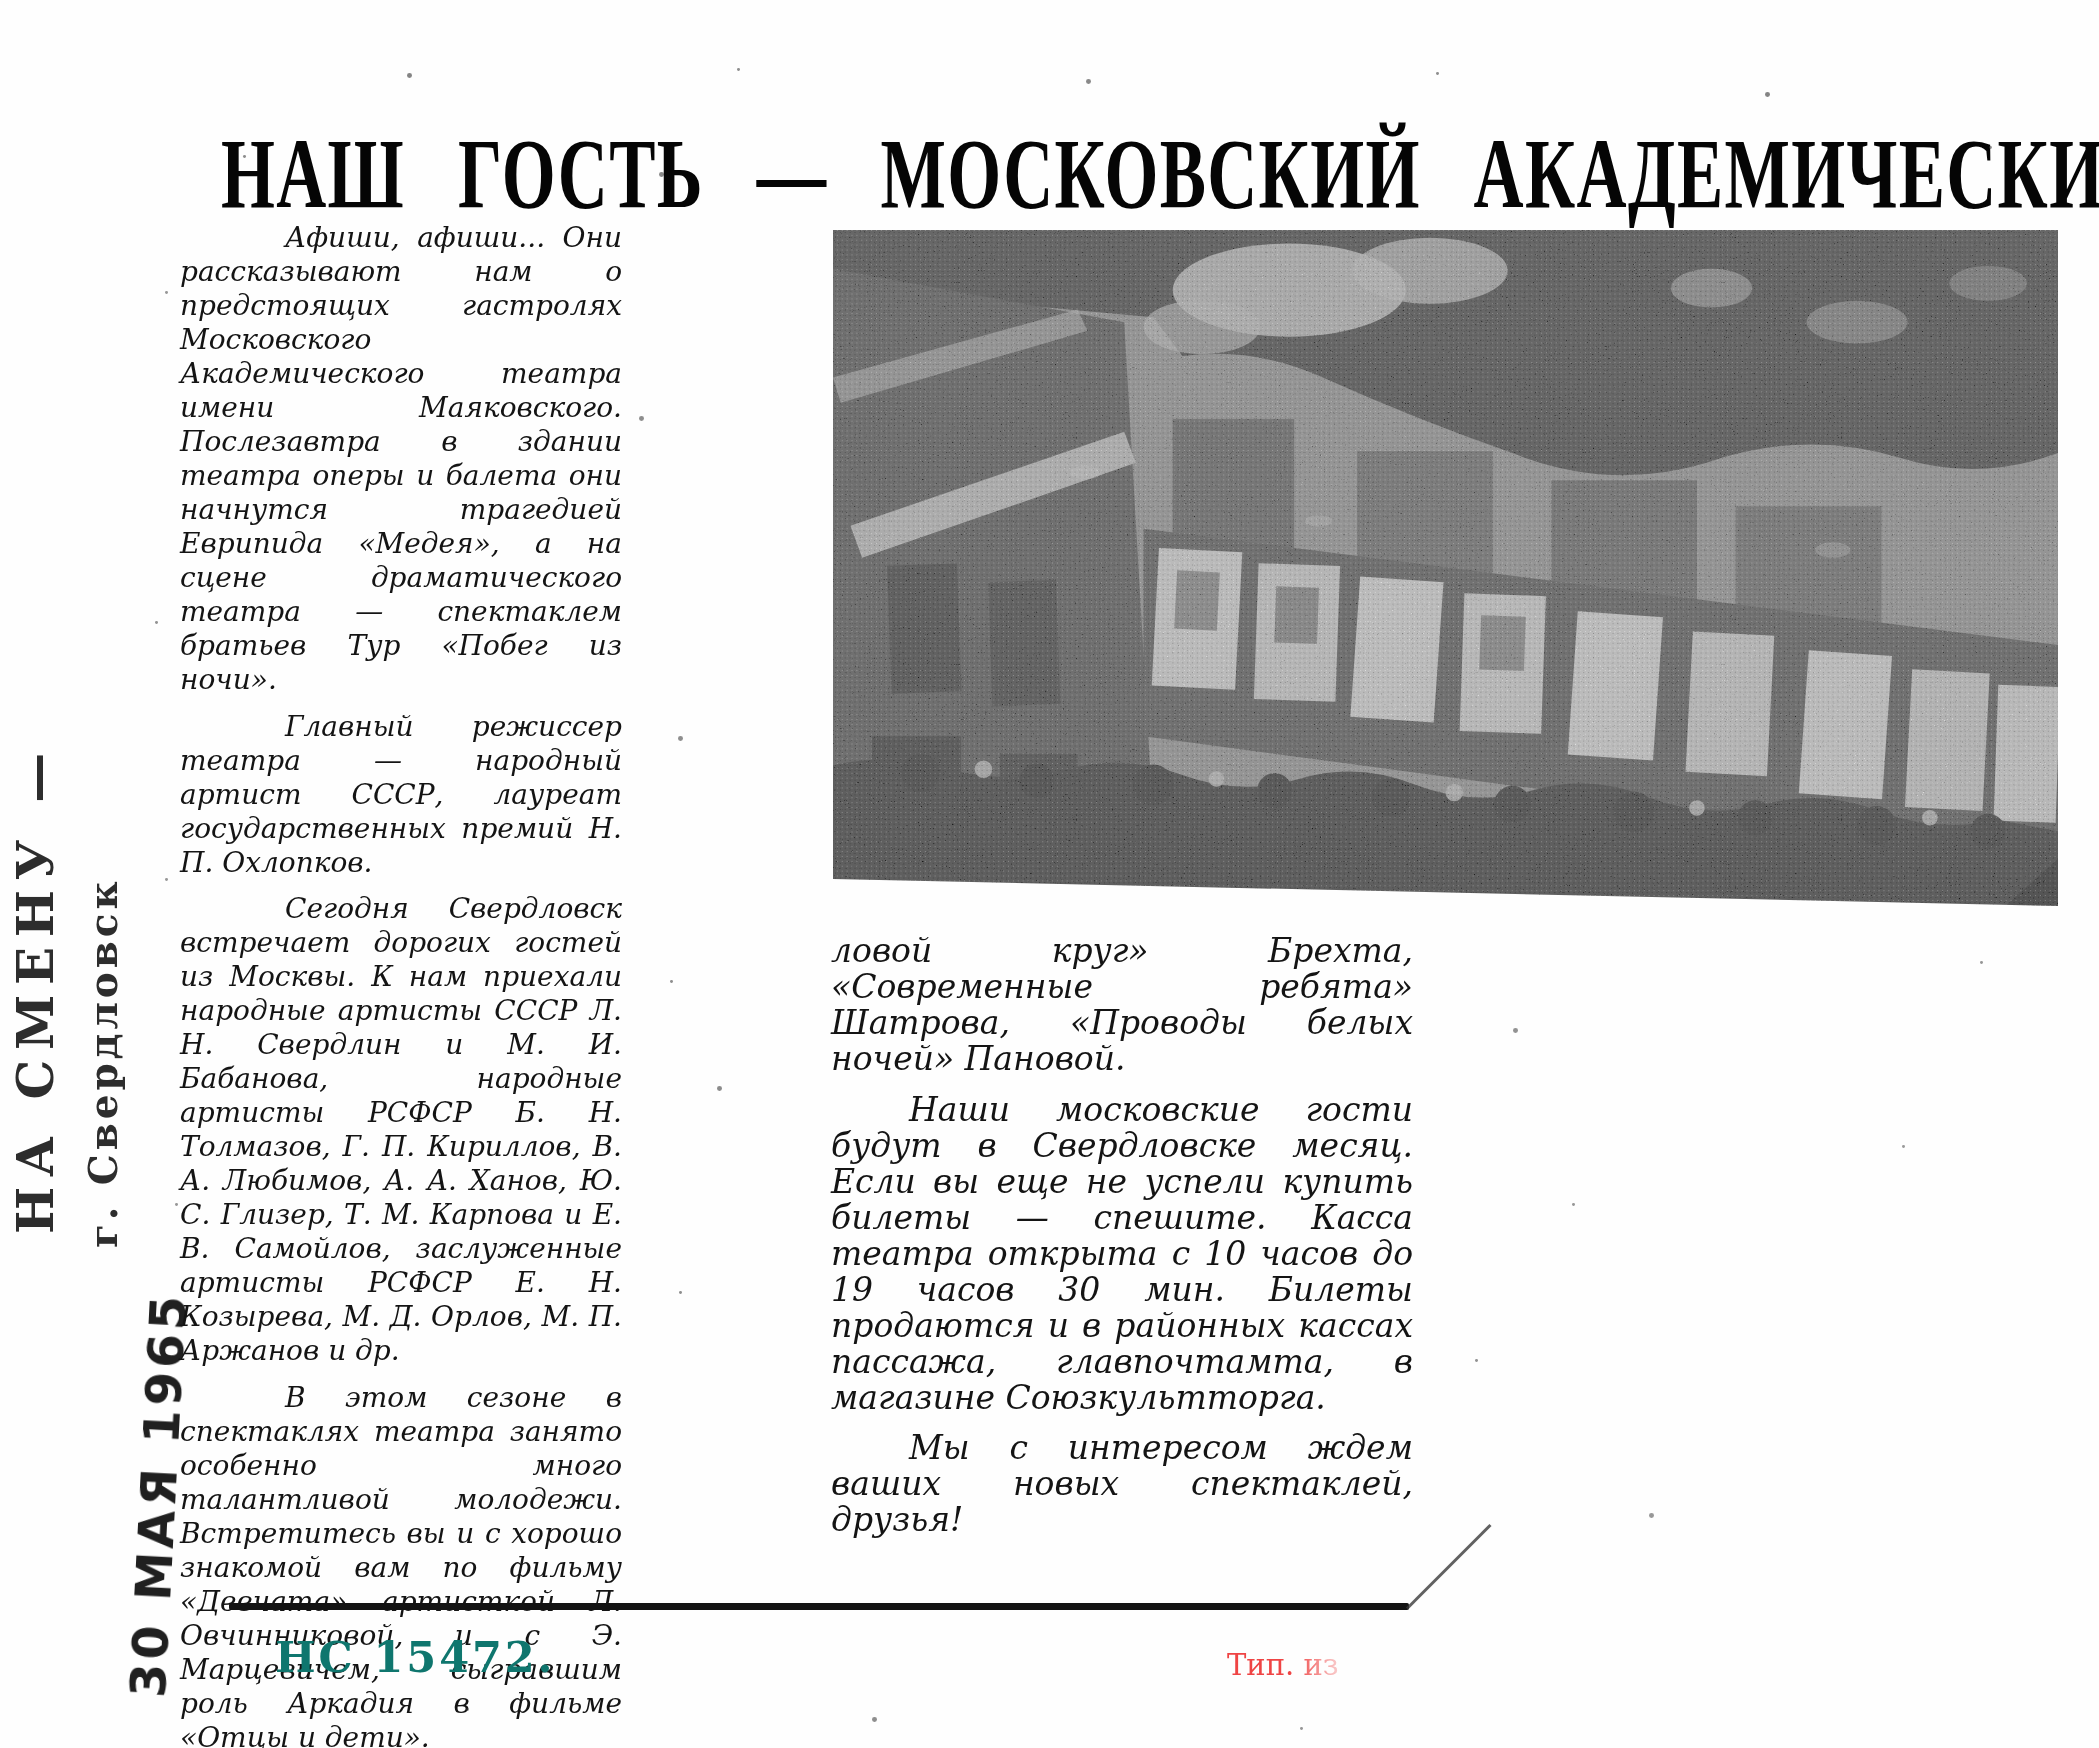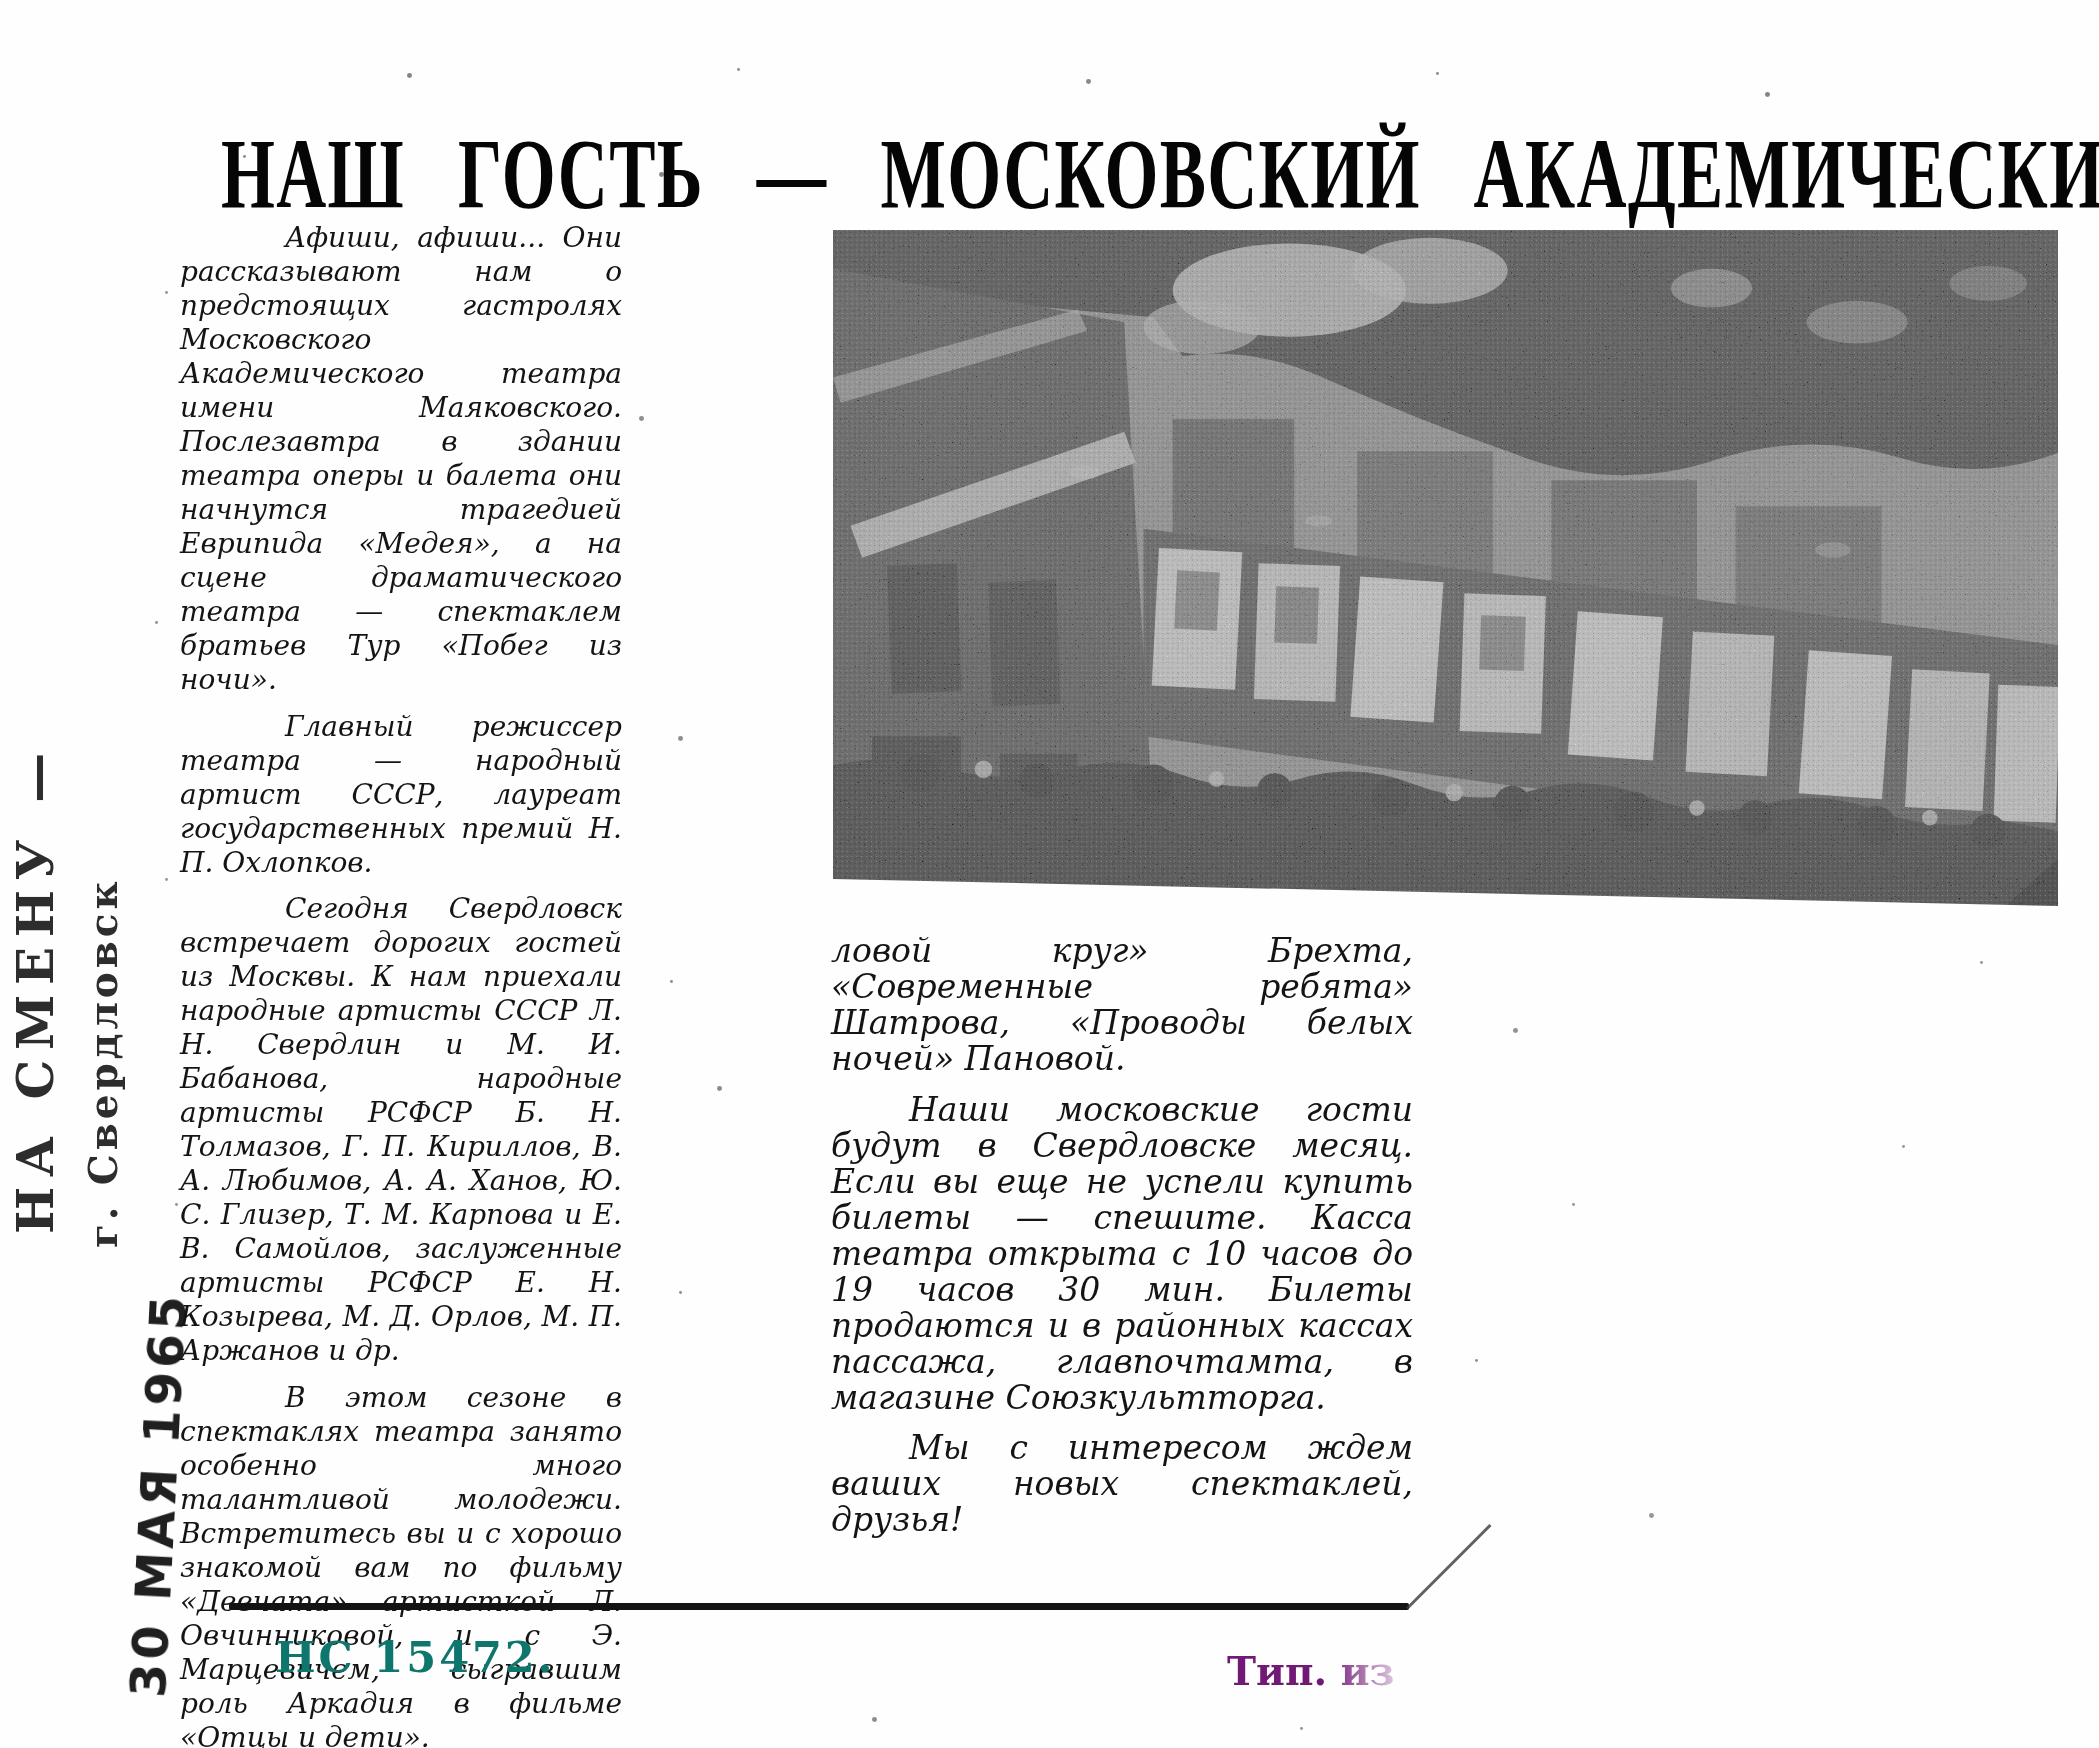--- a/index.html
+++ b/index.html
@@ -80,21 +80,21 @@
     background:#3a3a3a;transform:rotate(-45deg);transform-origin:left center;
     opacity:.8;
   }
   .footer-left{
     position:absolute;left:275px;top:1632px;
     font-weight:700;font-size:43px;letter-spacing:2.9px;color:#0f766e;
     font-family:"DejaVu Serif", serif;
   }
   .footer-right{
     position:absolute;left:1227px;top:1648px;
-    font-weight:700;font-size:39px;color:#701a75;
+    font-weight:400;font-size:29px;color:#ef4444;
     font-family:"DejaVu Serif", serif;filter:blur(0.3px);
     -webkit-mask-image:linear-gradient(90deg,#000 60%,rgba(0,0,0,.25));
             mask-image:linear-gradient(90deg,#000 60%,rgba(0,0,0,.25));
   }
 
   
   .speckles{
     position:absolute;left:0;top:0;width:2.9px;height:2.9px;border-radius:50%;
     background:transparent;pointer-events:none;
     box-shadow:

